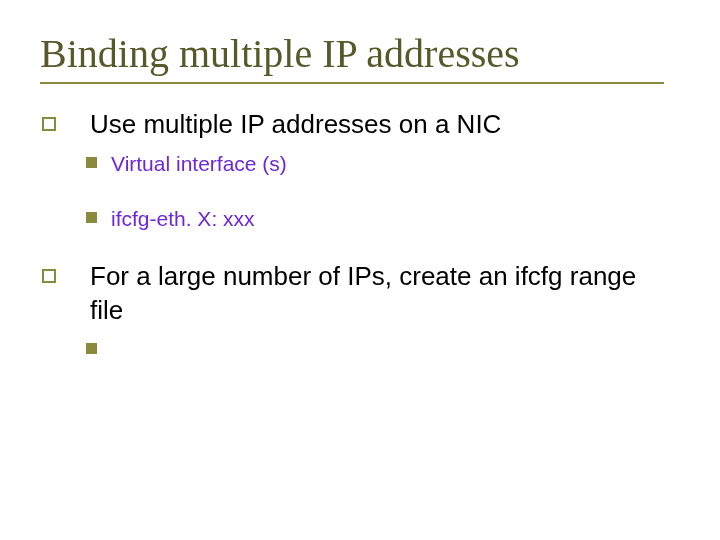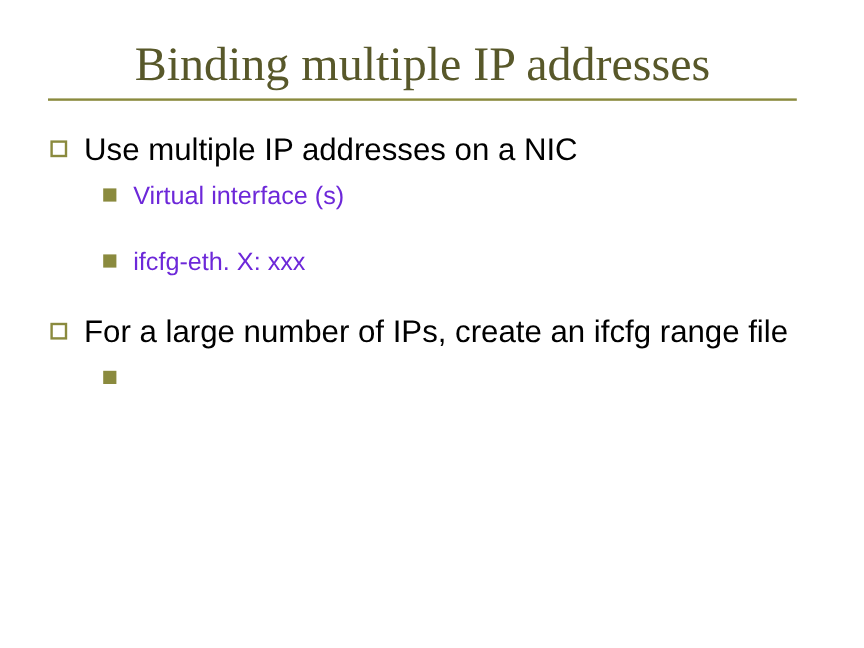--- a/index.html
+++ b/index.html
@@ -10,21 +10,20 @@
     background: #ffffff;
     font-family: Verdana, Geneva, sans-serif;
     color: #000000;
   }
   .slide {
     box-sizing: border-box;
     width: 720px;
     height: 540px;
     padding: 32px 56px 30px 40px;
     position: relative;
-    text-align: center;
   }
   .title {
     font-family: "Times New Roman", Times, serif;
     font-size: 40px;
     font-weight: 400;
     color: #58582a;
     margin: 0 0 6px 0;
     line-height: 1.1;
   }
   .title-rule {
@@ -33,20 +32,21 @@
     margin: 0 0 24px 0;
     width: 100%;
   }
   .content {
     padding-left: 2px;
   }
   .l1 {
     display: flex;
     align-items: flex-start;
     margin-bottom: 8px;
+    gap: 20px;
   }
   .l1 .bullet {
     flex: 0 0 auto;
     width: 14px;
     height: 14px;
     border: 2px solid #8a8a3e;
     box-sizing: border-box;
     margin-top: 9px;
     margin-right: 14px;
     background: #ffffff;

